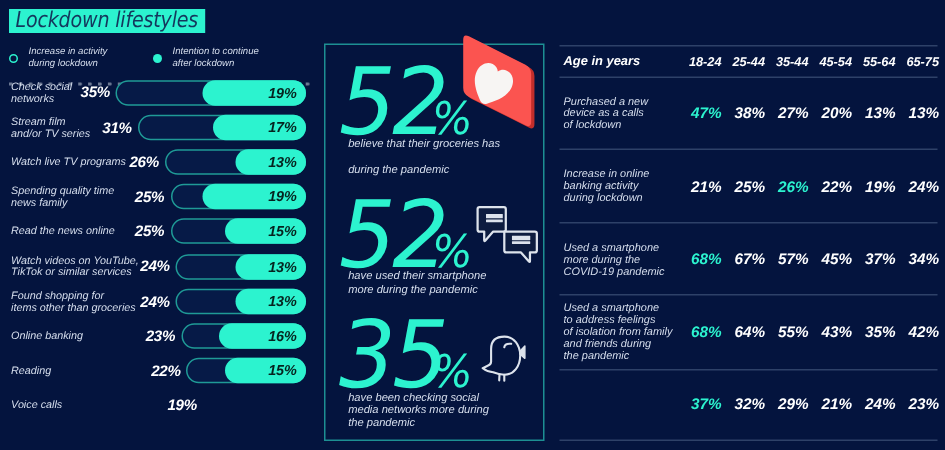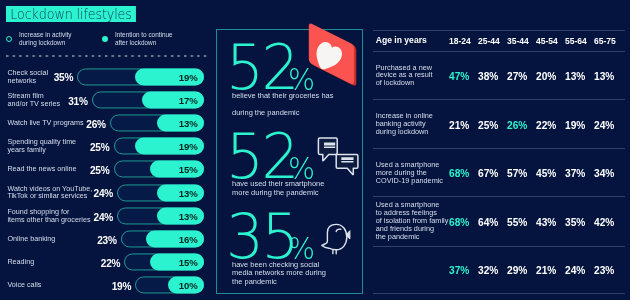--- a/index.html
+++ b/index.html
@@ -3,21 +3,21 @@
 <meta charset="utf-8">
 <style>
   * { margin:0; padding:0; box-sizing:border-box; }
   html,body { width:630px; height:300px; overflow:hidden; }
   body {
     background:#04143e;
     font-family:"Liberation Sans", sans-serif;
     position:relative;
     -webkit-font-smoothing:antialiased;
   }
-  .page { position:absolute; inset:0; }
+  .page { position:absolute; inset:0;font-style:italic; }
 
   
   .title {
     position:absolute; left:6px; top:6px;
     background:#2cf3cf; color:#14375c;
     font-family:"DejaVu Sans", sans-serif; font-weight:100;
     font-size:14.6px; letter-spacing:-0.15px;
     padding:0 5px; line-height:15.6px; height:15.6px;
     transform:scaleX(0.872); transform-origin:0 0;
     white-space:nowrap;
@@ -31,21 +31,21 @@
   .lg-mark.dot  { background:#2cf3cf; }
   .lg-text { font-size:6.4px; line-height:7.8px; color:#d7dfee; font-weight:400; white-space:nowrap; }
 
   .dotted {
     position:absolute; left:5.5px; top:54.5px; width:202px; height:2.4px;
     background-image:radial-gradient(circle at 1.2px 1.2px, #6b7892 1.2px, transparent 1.45px);
     background-size:6.6px 2.4px;
   }
 
   
-  .bars { position:absolute; left:0; top:65px; width:207px; }
+  .bars { position:absolute; left:0; top:50px; width:207px; }
   .barrow { position:relative; height:23.2px; }
   .bl { position:absolute; left:7.4px; top:50%; transform:translateY(-50%);
         font-size:7.2px; line-height:7.9px; color:#d7dfee; white-space:nowrap; }
   .bv1 { position:absolute; top:50%; transform:translateY(-50%);
          font-size:10.1px; line-height:12px; padding-top:2.8px;
          font-weight:700; color:#ffffff; letter-spacing:-0.2px; }
   .track { position:absolute; top:50%; transform:translateY(-50%);
            right:3px; height:17.1px; border:1px solid #1f9a96; border-radius:9px;
            background:#061a47; }
   .fill { position:absolute; right:-1px; top:-1px; bottom:-1px; background:#2cf3cf; border-radius:9px; }
@@ -83,21 +83,21 @@
 
   
   .table { position:absolute; left:373px; top:30px; width:252px;
            border-top:1px solid #2e4168; }
   .trow { position:relative; border-bottom:1px solid #2e4168; }
   .trow.head { height:21px; }
   .tlabel { position:absolute; left:2.7px; top:50%; transform:translateY(-50%);
             font-size:7.3px; line-height:7.9px; color:#d7dfee; width:62px; white-space:nowrap; }
   .trow.head .tlabel { font-size:8.6px; font-weight:700; color:#ffffff; width:auto; white-space:nowrap; }
   .tcell { position:absolute; top:50%; transform:translateY(-50%);
-           font-size:10.2px; font-weight:700; color:#ffffff; text-align:left;
+           font-size:10.2px; font-weight:700; color:#ffffff; text-align:right;
            width:32px; line-height:13px; padding-top:1.5px; }
   .trow.head .tcell { font-size:8.5px; font-weight:700; padding-top:1px; }
   .tcell.hl { color:#2cf3cf; }
 </style>
 </head>
 <body>
 
 <div class="page">
 
   <div class="title">Lockdown lifestyles</div>
@@ -140,21 +140,21 @@
       </div>
       <div class="barrow">
         <div class="bl"><span>Watch live TV programs</span></div>
         <div class="bv1" style="right:101.12px">26%</div>
         <div class="track" style="width:94.12px">
           <div class="fill" style="width:47.06px"></div>
           <div class="bv2">13%</div>
         </div>
       </div>
       <div class="barrow">
-        <div class="bl"><span>Spending quality time</span><br><span>years family</span></div>
+        <div class="bl"><span>Spending quality time</span><br><span>news family</span></div>
         <div class="bv1" style="right:97.5px">25%</div>
         <div class="track" style="width:90.5px">
           <div class="fill" style="width:68.78px"></div>
           <div class="bv2">19%</div>
         </div>
       </div>
       <div class="barrow">
         <div class="bl"><span>Read the news online</span></div>
         <div class="bv1" style="right:97.5px">25%</div>
         <div class="track" style="width:90.5px">
@@ -190,24 +190,20 @@
         <div class="bl"><span>Reading</span></div>
         <div class="bv1" style="right:86.64px">22%</div>
         <div class="track" style="width:79.64px">
           <div class="fill" style="width:54.300000000000004px"></div>
           <div class="bv2">15%</div>
         </div>
       </div>
       <div class="barrow">
         <div class="bl"><span>Voice calls</span></div>
         <div class="bv1" style="right:75.78px">19%</div>
-        <div class="track" style="width:68.78px">
-          <div class="fill" style="width:36.2px"></div>
-          <div class="bv2">10%</div>
-        </div>
       </div>
     </div>
 
   <div class="midpanel">
 
     <div class="stat stat1">
       <span class="statnum">52</span>
       <span class="statpct" style="left:71.5px">%</span>
       <div class="stattext"><span>believe that their groceries has</span><br><br><span>during the pandemic</span></div>
       <svg class="staticon" style="left:91.5px;top:-18px" width="50" height="68" viewBox="0 0 50 68">
@@ -258,21 +254,21 @@
       <div class="trow head">
         <span class="tlabel">Age in years</span>
         <span class="tcell" style="left:76px">18-24</span>
         <span class="tcell" style="left:105px">25-44</span>
         <span class="tcell" style="left:134px">35-44</span>
         <span class="tcell" style="left:163px">45-54</span>
         <span class="tcell" style="left:192px">55-64</span>
         <span class="tcell" style="left:221px">65-75</span>
       </div>
       <div class="trow" style="height: 48.1px;">
-        <span class="tlabel"><span>Purchased a new</span><br><span>device as a result</span><br><span>of lockdown</span></span>
+        <span class="tlabel"><span>Purchased a new</span><br><span>device as a calls</span><br><span>of lockdown</span></span>
         <span class="tcell hl" style="left:76px">47%</span>
         <span class="tcell" style="left:105px">38%</span>
         <span class="tcell" style="left:134px">27%</span>
         <span class="tcell" style="left:163px">20%</span>
         <span class="tcell" style="left:192px">13%</span>
         <span class="tcell" style="left:221px">13%</span>
       </div>
       <div class="trow" style="height: 49px;">
         <span class="tlabel"><span>Increase in online</span><br><span>banking activity</span><br><span>during lockdown</span></span>
         <span class="tcell" style="left:76px">21%</span>

